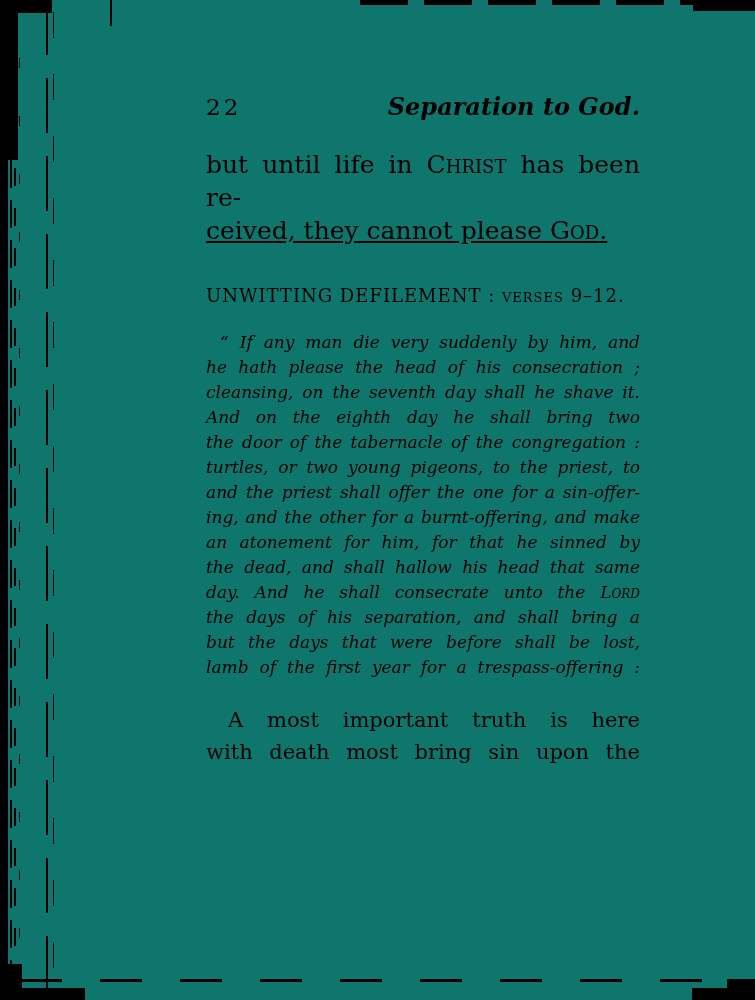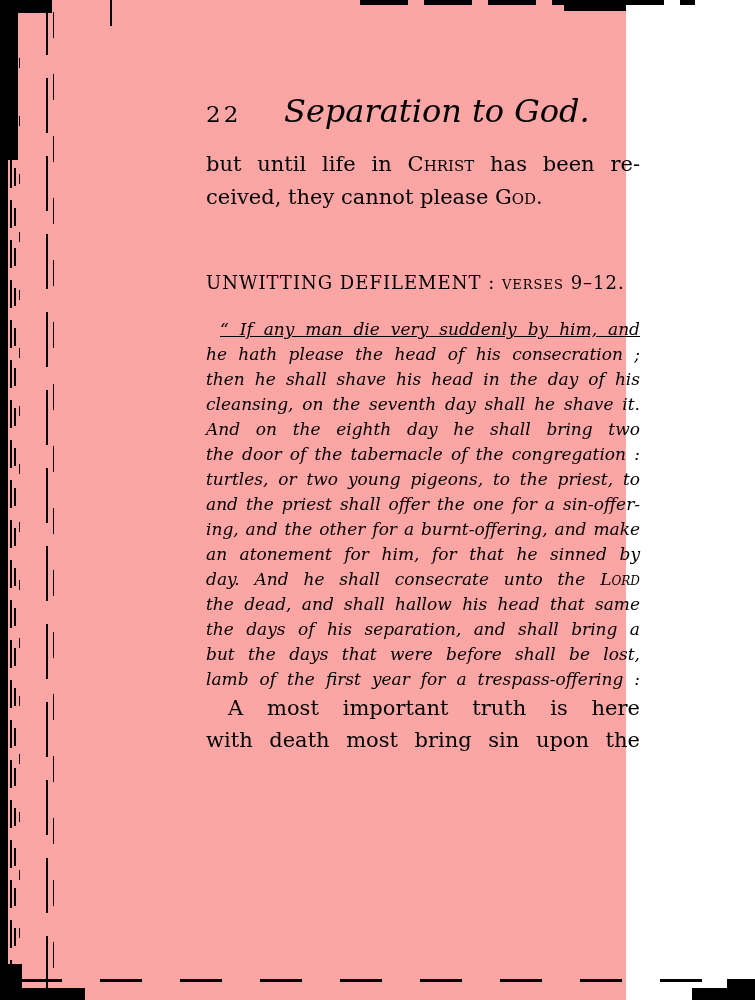--- a/index.html
+++ b/index.html
@@ -1,21 +1,21 @@
 <!DOCTYPE html>
 <html><head>
 <meta charset="utf-8">
 <style>
   html,body { margin:0; padding:0; }
   body {
     width:755px; height:1000px; overflow:hidden;
     background:#ffffff; color:#000000;
     font-family:"DejaVu Serif", serif;
   }
-  .page { position:relative; width:626px; height:1000px; background:#fca5a5; }
+  .page { position:relative; width:755px; height:1000px; background:#0f766e; }
 
   
   .art { position:absolute; background:#000; }
   .a-left-strip   { left:0; top:0; width:8px;  height:1000px; }
   .a-left-wedge   { left:0; top:0; width:18px; height:160px; }
   .a-left-bwedge  { left:0; top:964px; width:22px; height:36px; }
   .a-bottom-bar   { left:0; top:988px; width:85px; height:12px; }
   .a-vline1 { left:10px; top:0; width:2px; height:1000px;
     background:repeating-linear-gradient(180deg,#000 0 28px,transparent 28px 40px); }
   .a-vline2 { left:14px; top:0; width:2px; height:1000px;
@@ -34,34 +34,34 @@
   .a-bot-dash { left:20px; top:979px; width:710px; height:3px; background:
     repeating-linear-gradient(90deg,#000 0 42px,transparent 42px 80px); }
   .a-br-blob  { left:727px; top:979px; width:28px; height:21px; }
   .a-br-bar   { left:692px; top:988px; width:63px; height:12px; }
 
   
   .content { position:absolute; left:206px; top:0; width:434px; }
 
   .running-header { display:flex; align-items:baseline; margin-top:92px; height:34px; }
   .page-num { font-size:23px; width:78px; letter-spacing:3px; }
-  .running-title { flex:1; text-align:left; font-style:italic; font-size:32px; }
+  .running-title { flex:1; text-align:right; font-style:italic; font-size:24px;font-weight:bold; }
 
   .jline { text-align:justify; text-align-last:justify; }
-  .jline.lastline { text-align-last:left; }
+  .jline.lastline { text-align-last:left;text-decoration:underline; }
 
-  .para-intro { margin-top:22px; font-size:21px; line-height:33px; }
+  .para-intro { margin-top:22px; font-size:25px; line-height:33px; }
   .sc { font-variant:small-caps; }
 
-  .section-heading { margin-top:58px; font-size:18px; letter-spacing:1px; white-space:nowrap; }
+  .section-heading { margin-top:38px; font-size:18px; letter-spacing:1px; white-space:nowrap; }
 
   .quote { margin-top:24px; font-style:italic; font-size:17px; line-height:25px; }
-  .quote .first { padding-left:14px;text-decoration:underline; }
+  .quote .first { padding-left:14px; }
 
-  .para-main { margin-top:0; font-size:21px; line-height:32px; }
+  .para-main { margin-top:24px; font-size:21px; line-height:32px; }
   .para-main .indent { padding-left:22px; }
 </style>
 </head>
 <body>
 
 <div class="page">
 
   <div class="art a-left-strip"></div>
   <div class="art a-left-wedge"></div>
   <div class="art a-left-bwedge"></div>
@@ -92,30 +92,29 @@
     </div>
 
     <div class="section-heading">
       <span>UNWITTING DEFILEMENT :</span>
       <span class="sc">verses 9–12.</span>
     </div>
 
     <div class="quote">
       <div class="jline first">“ If any man die very suddenly by him, and</div>
       <div class="jline">he hath please the head of his consecration ;</div>
-      <div class="jline">then he shall shave his head in the day of his</div>
       <div class="jline">cleansing, on the seventh day shall he shave it.</div>
       <div class="jline">And on the eighth day he shall bring two</div>
       <div class="jline">the door of the tabernacle of the congregation :</div>
       <div class="jline">turtles, or two young pigeons, to the priest, to</div>
       <div class="jline">and the priest shall offer the one for a sin-offer-</div>
       <div class="jline">ing, and the other for a burnt-offering, and make</div>
       <div class="jline">an atonement for him, for that he sinned by</div>
+      <div class="jline">the dead, and shall hallow his head that same</div>
       <div class="jline"><span>day.  And he shall consecrate unto the </span> <span class="sc">Lord</span></div>
-      <div class="jline">the dead, and shall hallow his head that same</div>
       <div class="jline">the days of his separation, and shall bring a</div>
       <div class="jline">but the days that were before shall be lost,</div>
       <div class="jline">lamb of the first year for a trespass-offering :</div>
     </div>
 
     <div class="para-main">
       <div class="jline indent">A most important truth is here</div>
       <div class="jline">with death most bring sin upon the</div>
     </div>
 

